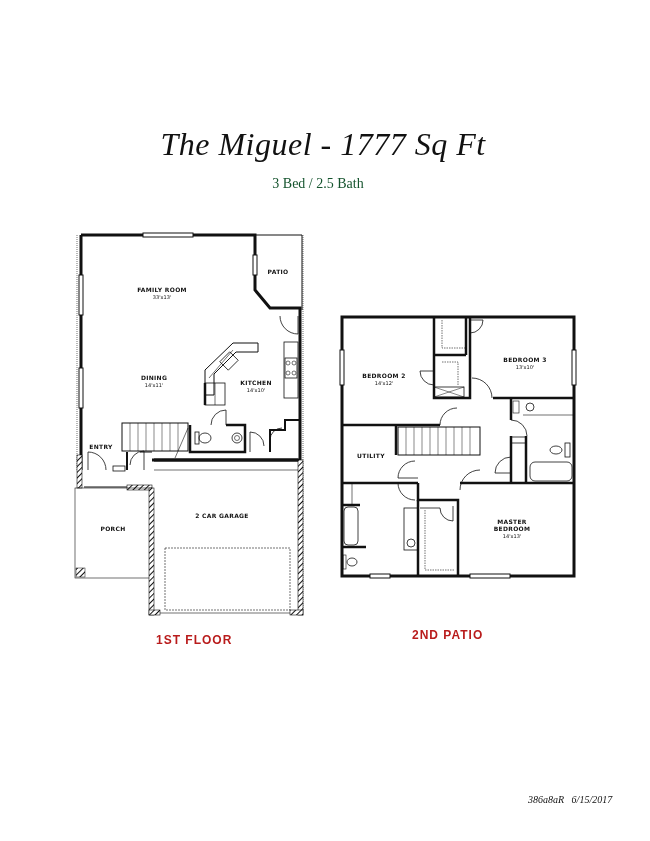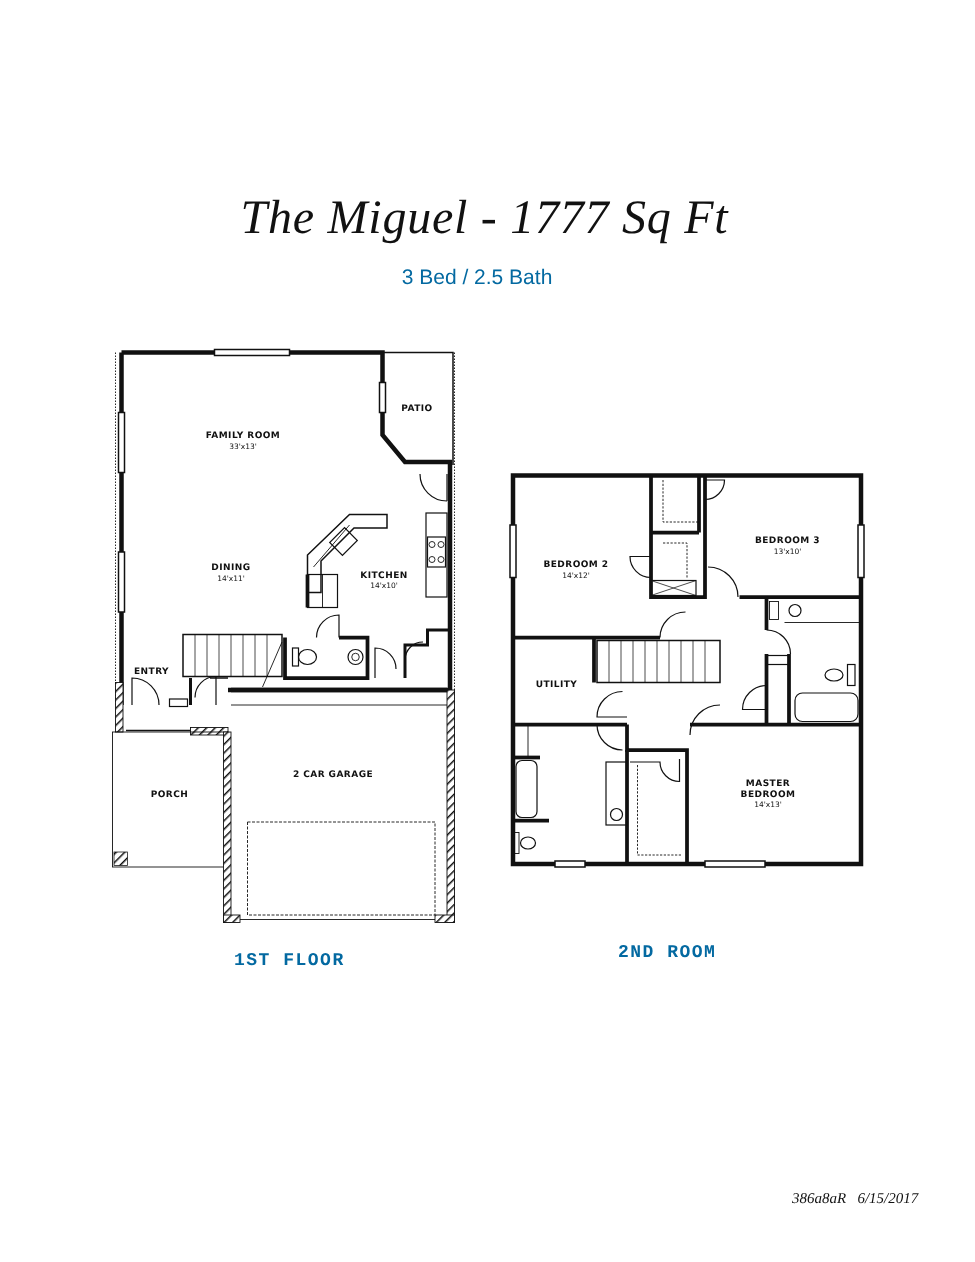--- a/index.html
+++ b/index.html
@@ -1,19 +1,19 @@
 <!DOCTYPE html>
 <html><head>
 <meta charset="utf-8">
 <style>
   html, body { margin:0; padding:0; background:#ffffff; }
   body { width:650px; height:841px; position:relative; overflow:hidden; font-family:"DejaVu Serif", serif; }
   .title { position:absolute; left:0; width:646px; top:126px; text-align:center; font-family:"Liberation Serif", serif; font-style:italic; font-size:32px; color:#111; letter-spacing:0.5px; }
-  .subtitle { position:absolute; left:0; width:636px; top:176px; text-align:center; font-family:Liberation Sans, sans-serif; font-size:14px; color:#0369a1; }
-  .floor-label { position:absolute; font-family:Liberation Mono, monospace; font-size:12px; font-weight:bold; letter-spacing:1px; color:#0369a1; }
+  .subtitle { position:absolute; left:0; width:636px; top:176px; text-align:center; font-family:Liberation Serif, serif; font-size:14px; color:#14532d; }
+  .floor-label { position:absolute; font-family:Liberation Sans, sans-serif; font-size:12px; font-weight:bold; letter-spacing:1px; color:#b91c1c; }
   .footer { position:absolute; top:794px; left:528px; font-family:"Liberation Serif", serif; font-style:italic; font-size:10px; color:#111; white-space:pre; }
   svg { position:absolute; left:0; top:0; }
   .rl { font-family:"DejaVu Sans", sans-serif; font-size:6px; font-weight:bold; fill:#111; letter-spacing:0.3px; }
   .rd { font-family:"DejaVu Sans", sans-serif; font-size:5px; fill:#111; }
 </style>
 </head>
 <body>
 
 <div class="title">The Miguel - 1777 Sq Ft</div>
 <div class="subtitle">3 Bed / 2.5 Bath</div>
@@ -194,15 +194,15 @@
     <text class="rl" x="525" y="362" text-anchor="middle" stroke="none">BEDROOM 3</text>
     <text class="rd" x="525" y="369" text-anchor="middle" stroke="none">13'x10'</text>
     <text class="rl" x="371" y="458" text-anchor="middle" stroke="none">UTILITY</text>
     <text class="rl" x="512" y="524" text-anchor="middle" stroke="none">MASTER</text>
     <text class="rl" x="512" y="531" text-anchor="middle" stroke="none">BEDROOM</text>
     <text class="rd" x="512" y="538" text-anchor="middle" stroke="none">14'x13'</text>
   </g>
 </svg>
 
 <div class="floor-label" style="left:156px; top:633px;">1ST FLOOR</div>
-<div class="floor-label" style="left:412px; top:628px;">2ND ROOM</div>
+<div class="floor-label" style="left:412px; top:628px;">2ND PATIO</div>
 
 <div class="footer"><span>386a8aR</span>   <span>6/15/2017</span></div>
 
 </body></html>

